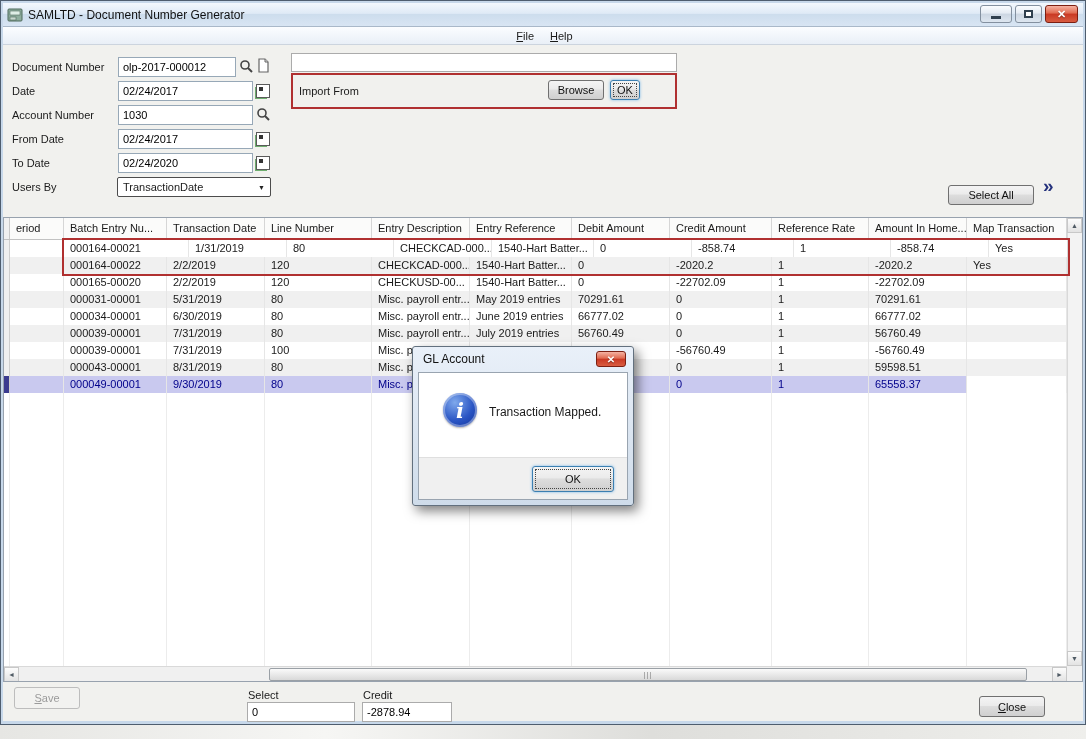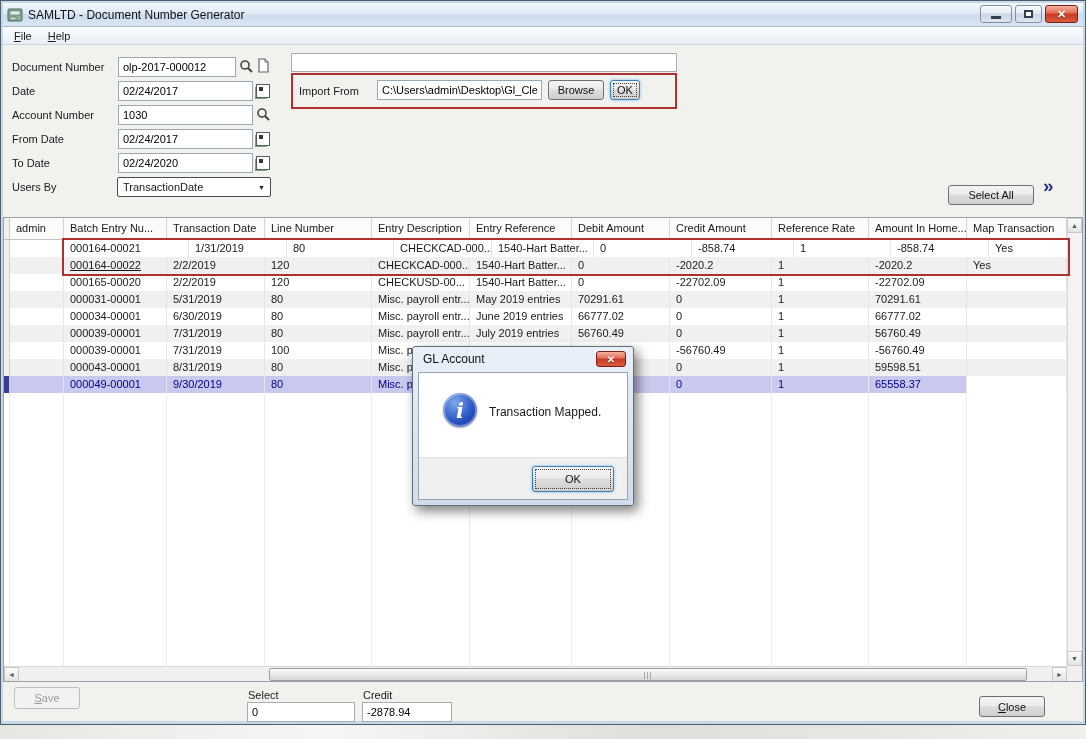--- a/index.html
+++ b/index.html
@@ -13,21 +13,21 @@
   .app-icon { width:16px; height:14px; margin:0 5px 0 4px; }
   .title-text { font-size:12px; color:#111; }
   .winbtns { position:absolute; right:5px; top:2px; display:flex; gap:3px; }
   .winbtn { height:18px; border:1px solid #83909f; border-radius:3px; background:linear-gradient(#fbfdfe,#e4ebf3 45%,#ccd6e2 50%,#dde6f0); display:flex; align-items:center; justify-content:center; }
   .winbtn.min { width:32px; } .winbtn.max { width:27px; }
   .winbtn.close { width:33px; border-color:#7c1f12; background:linear-gradient(#f5b2a2,#e06a50 45%,#c93823 50%,#d95c41); color:#fff; font-weight:bold; font-size:11px; text-shadow:0 1px 1px rgba(0,0,0,.4); }
   .glyph-minbar { width:10px; height:3px; background:#30404f; margin-top:6px; }
   .glyph-restore { width:9px; height:8px; border:2px solid #30404f; background:#fff; }
 
   .win-body { position:relative; height:694px; background:#f1f1ee; }
-  .menubar { height:18px; background:linear-gradient(#fbfdff,#e9eff7); border-bottom:1px solid #ccd4de; display:flex; align-items:center; padding-left:3px; }
+  .menubar { height:18px; background:linear-gradient(#fbfdff,#e9eff7); border-bottom:1px solid #ccd4de; display:flex; align-items:center; padding-left:3px;justify-content:center; }
   .menu-item { padding:2px 8px; display:inline-block; }
   .accel { display:inline-block; }
   .accel::first-letter { text-decoration:underline; }
 
   .content { position:absolute; left:0; top:18px; width:1080px; height:676px; }
 
   
   .f-label { position:absolute; left:9px; }
   .f-input { position:absolute; height:20px; border:1px solid #97a8b7; background:#fff; font-family:"Liberation Sans",sans-serif; font-size:11px; padding:0 4px; }
   .mini-icon-btn { position:absolute; width:15px; height:15px; background:transparent; border:none; }
@@ -155,39 +155,38 @@
 
         <span class="f-label" style="top:136px;">Users By</span>
         <div class="dropdown" style="left:114px; top:132px; width:154px;">
           <span>TransactionDate</span>
           <span class="dd-arrow">▼</span>
         </div>
 
         <input class="empty-field" value="" style="">
         <div class="import-box anno-border" style="border-color: rgb(176, 48, 48);">
           <span style="position:absolute; left:6px; top:10px;">Import From</span>
-          <input class="f-input" style="left: 84px; top: 5px; width: 165px;" value="C:\Users\admin\Desktop\Gl_Cle">
           <button class="btn" style="position:absolute; left:255px; top:5px; width:56px; height:20px;">
               <span>Browse</span>
             </button>
           <button class="btn focused" style="position:absolute; left:317px; top:5px; width:30px; height:20px;">
               <span>OK</span>
             </button>
         </div>
 
         <button class="btn" style="position:absolute; left:945px; top:140px; width:86px; height:20px;">
             <span>Select All</span>
           </button>
         <span class="chevrons">»</span>
 
         <div class="grid">
           <div class="grid-inner">
             <div class="grid-header" id="grid-header">
                 <div class="gh-stub"></div>
-                <div class="gh-cell" style="width: 54px;">admin</div>
+                <div class="gh-cell" style="width: 54px;">eriod</div>
                 <div class="gh-cell" style="width: 103px;">Batch Entry Nu...</div>
                 <div class="gh-cell" style="width: 98px;">Transaction Date</div>
                 <div class="gh-cell" style="width: 107px;">Line Number</div>
                 <div class="gh-cell" style="width: 98px;">Entry Description</div>
                 <div class="gh-cell" style="width: 102px;">Entry Reference</div>
                 <div class="gh-cell" style="width: 98px;">Debit Amount</div>
                 <div class="gh-cell" style="width: 102px;">Credit Amount</div>
                 <div class="gh-cell" style="width: 97px;">Reference Rate</div>
                 <div class="gh-cell" style="width: 98px;">Amount In Home...</div>
                 <div class="gh-cell" style="width: 100px;">Map Transaction</div>
@@ -203,21 +202,21 @@
                   <div class="g-cell" style="width: 102px;">1540-Hart Batter...</div>
                   <div class="g-cell" style="width: 98px;">0</div>
                   <div class="g-cell" style="width: 102px;">-858.74</div>
                   <div class="g-cell" style="width: 97px;">1</div>
                   <div class="g-cell" style="width: 98px;">-858.74</div>
                   <div class="g-cell last" style="width: 100px;">Yes</div>
                 </div>
                 <div class="grid-row row-odd">
                   <div class="g-stub"></div>
                   <div class="g-cell" style="width: 54px;"></div>
-                  <div class="g-cell" style="width: 103px; text-decoration: underline;">000164-00022</div>
+                  <div class="g-cell" style="width: 103px;">000164-00022</div>
                   <div class="g-cell" style="width: 98px;">2/2/2019</div>
                   <div class="g-cell" style="width: 107px;">120</div>
                   <div class="g-cell" style="width: 98px;">CHECKCAD-000...</div>
                   <div class="g-cell" style="width: 102px;">1540-Hart Batter...</div>
                   <div class="g-cell" style="width: 98px;">0</div>
                   <div class="g-cell" style="width: 102px;">-2020.2</div>
                   <div class="g-cell" style="width: 97px;">1</div>
                   <div class="g-cell" style="width: 98px;">-2020.2</div>
                   <div class="g-cell last" style="width: 100px;">Yes</div>
                 </div>

